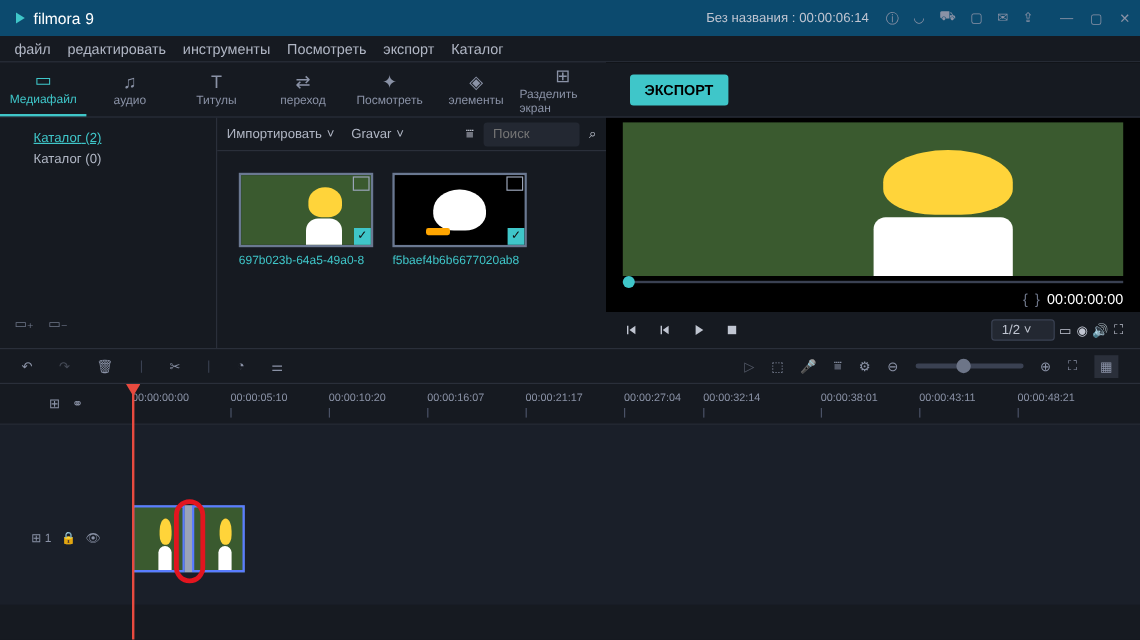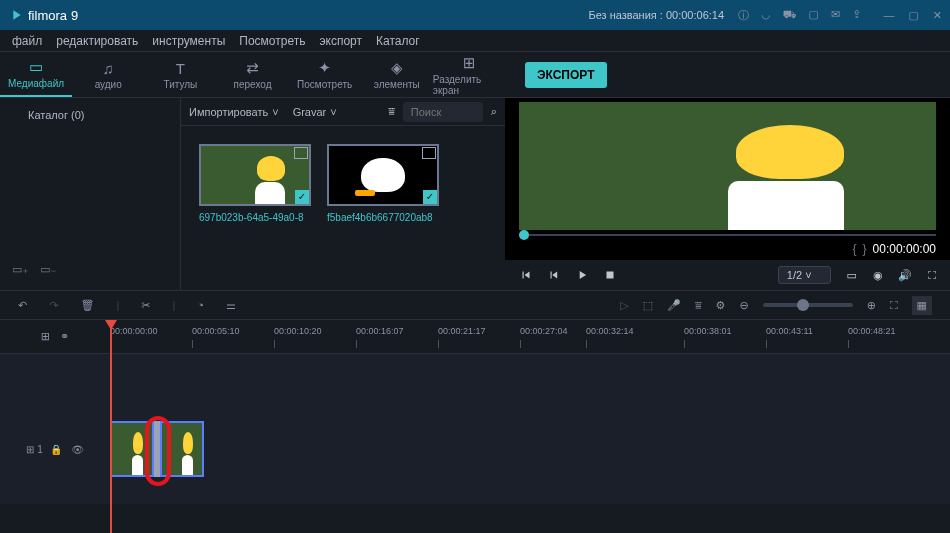--- a/index.html
+++ b/index.html
@@ -46,21 +46,21 @@
 .export-container { height: 46px; border-bottom: 1px solid #2a2f3a; background: #161a21; display: flex; align-items: center; }
 .export-btn { background: #3fc6c9; color: #000; font-weight: bold; padding: 6px 12px; border-radius: 3px; cursor: pointer; font-size: 12px; margin-left: 20px; }
 .preview { flex: 1; background: #000; margin: 4px 14px 2px 14px; }
 .progress { height: 6px; margin: 0 14px; position: relative; }
 .progress::before { content: ""; position: absolute; left: 0; right: 0; top: 2px; height: 2px; background: #3a4152; }
 .prog-dot { position: absolute; left: 0; top: -2px; width: 10px; height: 10px; background: #3fc6c9; border-radius: 50%; }
 .time-row { display: flex; justify-content: flex-end; align-items: center; padding: 4px 14px; gap: 6px; font-size: 12px; }
 .time-row .braces { color: #6d7588; }
 .time-row .tc { color: #fff; }
 .controls { height: 30px; display: flex; align-items: center; padding: 0 14px; gap: 14px; background: #161a21; }
-.controls .right { margin-left: auto; display: flex; gap: 16px; align-items: center; }
+.controls .right { margin-left: auto; display: flex; gap: 4px; align-items: center; }
 .speed-sel { background: #232832; border: 1px solid #3a4152; color: #c0c5d1; padding: 2px 18px 2px 8px; border-radius: 3px; font-size: 11px; }
 .lower { background: #161a21; }
 .edit-bar { height: 30px; display: flex; align-items: center; padding: 0 18px; gap: 22px; color: #8a92a6; border-top: 1px solid #2a2f3a; border-bottom: 1px solid #2a2f3a; }
 .edit-right { margin-left: auto; display: flex; gap: 14px; align-items: center; }
 .zoom-slider { width: 90px; height: 4px; background: #3a4152; border-radius: 2px; position: relative; }
 .zoom-slider::after { content: ""; position: absolute; left: 38%; top: -4px; width: 12px; height: 12px; background: #6d7588; border-radius: 50%; }
 .ruler { height: 34px; display: flex; position: relative; border-bottom: 1px solid #2a2f3a; }
 .ruler-left { width: 110px; display: flex; align-items: center; justify-content: center; gap: 10px; color: #8a92a6; }
 .ruler-track { flex: 1; position: relative; font-size: 9px; color: #8a92a6; }
 .ruler-tick { position: absolute; top: 6px; }
@@ -143,20 +143,21 @@
           <span class="icon">◈</span>
           <span>элементы</span>
         </div>
       <div class="tab">
           <span class="icon">⊞</span>
           <span>Разделить экран</span>
         </div>
     </div>
     <div class="browser">
       <div class="tree">
+        <div class="tree-item indent sel"><span>Каталог</span> <span>(2)</span></div>
         <div class="tree-item indent"><span>Каталог</span> <span>(0)</span></div>
         <div class="tree-bottom">
           <span>▭₊</span>
           <span>▭₋</span>
         </div>
       </div>
       <div class="content">
         <div class="toolbar">
           <div class="drop">
               <span>Импортировать</span> 

